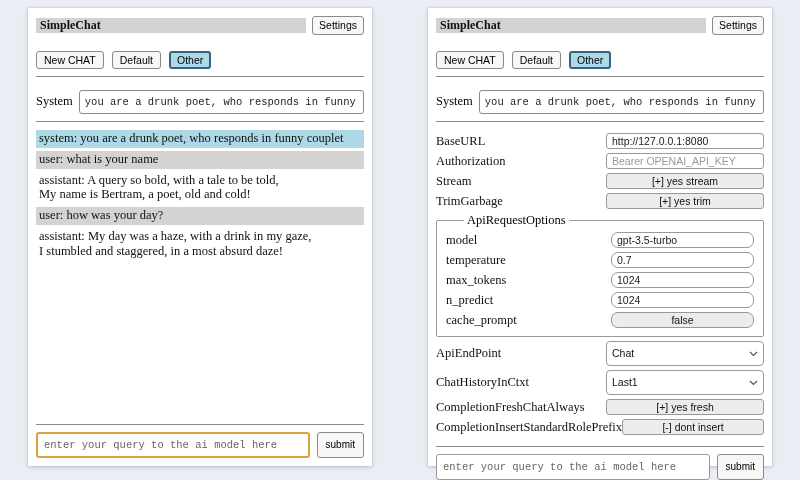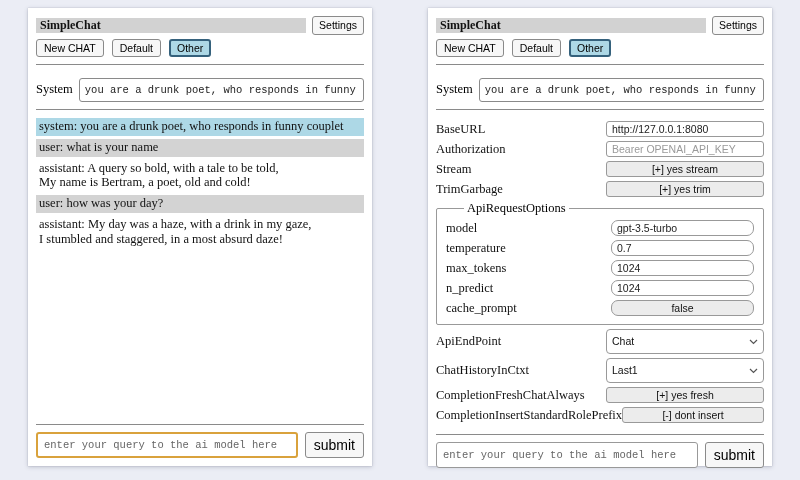--- a/index.html
+++ b/index.html
@@ -26,21 +26,21 @@
     height:15px; padding:0 4px; color:#111;
   }
   .btn {
     font: 10.5px/1 "Liberation Sans", sans-serif;
     background:#f7f7f7; border:1px solid #8a8a8a; border-radius:3px;
     padding:3px 7px; color:#000; cursor:pointer;
   }
   .settings-btn { padding:3px 6px; }
 
   
-  .toolbar { display:flex; gap:8px; margin-top:4px; }
+  .toolbar { display:flex; gap:8px; margin-top:16px; }
   .session-btn.active {
     background: var(--active-bg,#add8e6);
     border:2px solid var(--active-border,#35617c);
     padding:2px 6px;
     text-align:right;
   }
 
   hr.rule { border:none; border-top:1px solid #8a8a8a; margin:7px 0 6px; width:100%; }
 
   
@@ -92,21 +92,21 @@
   
   .footer { margin-top:auto; }
   .footer .frow { display:flex; gap:7px; align-items:stretch; padding-top:1px; }
   .query-input {
     flex:1; height:26px; border:1px solid #999; border-radius:3px;
     font: 10.5px "Liberation Mono", monospace; padding:2px 6px; color:#333;
     outline:none; background:#fff;
   }
   .query-input.focused { border:2px solid var(--focus-border,#d9a23c); }
   .query-input::placeholder { color:#666; }
-  .submit-btn { padding:2px 8px; font-size:14px;text-align:right; }
+  .submit-btn { padding:2px 8px; font-size:10px;text-align:right; }
 </style>
 </head>
 <body>
 
 <div class="panel panel-left">
   <div class="hdr">
     <div class="titlebar">
       <span>SimpleChat</span>
     </div>
     <button class="btn settings-btn">Settings</button>

